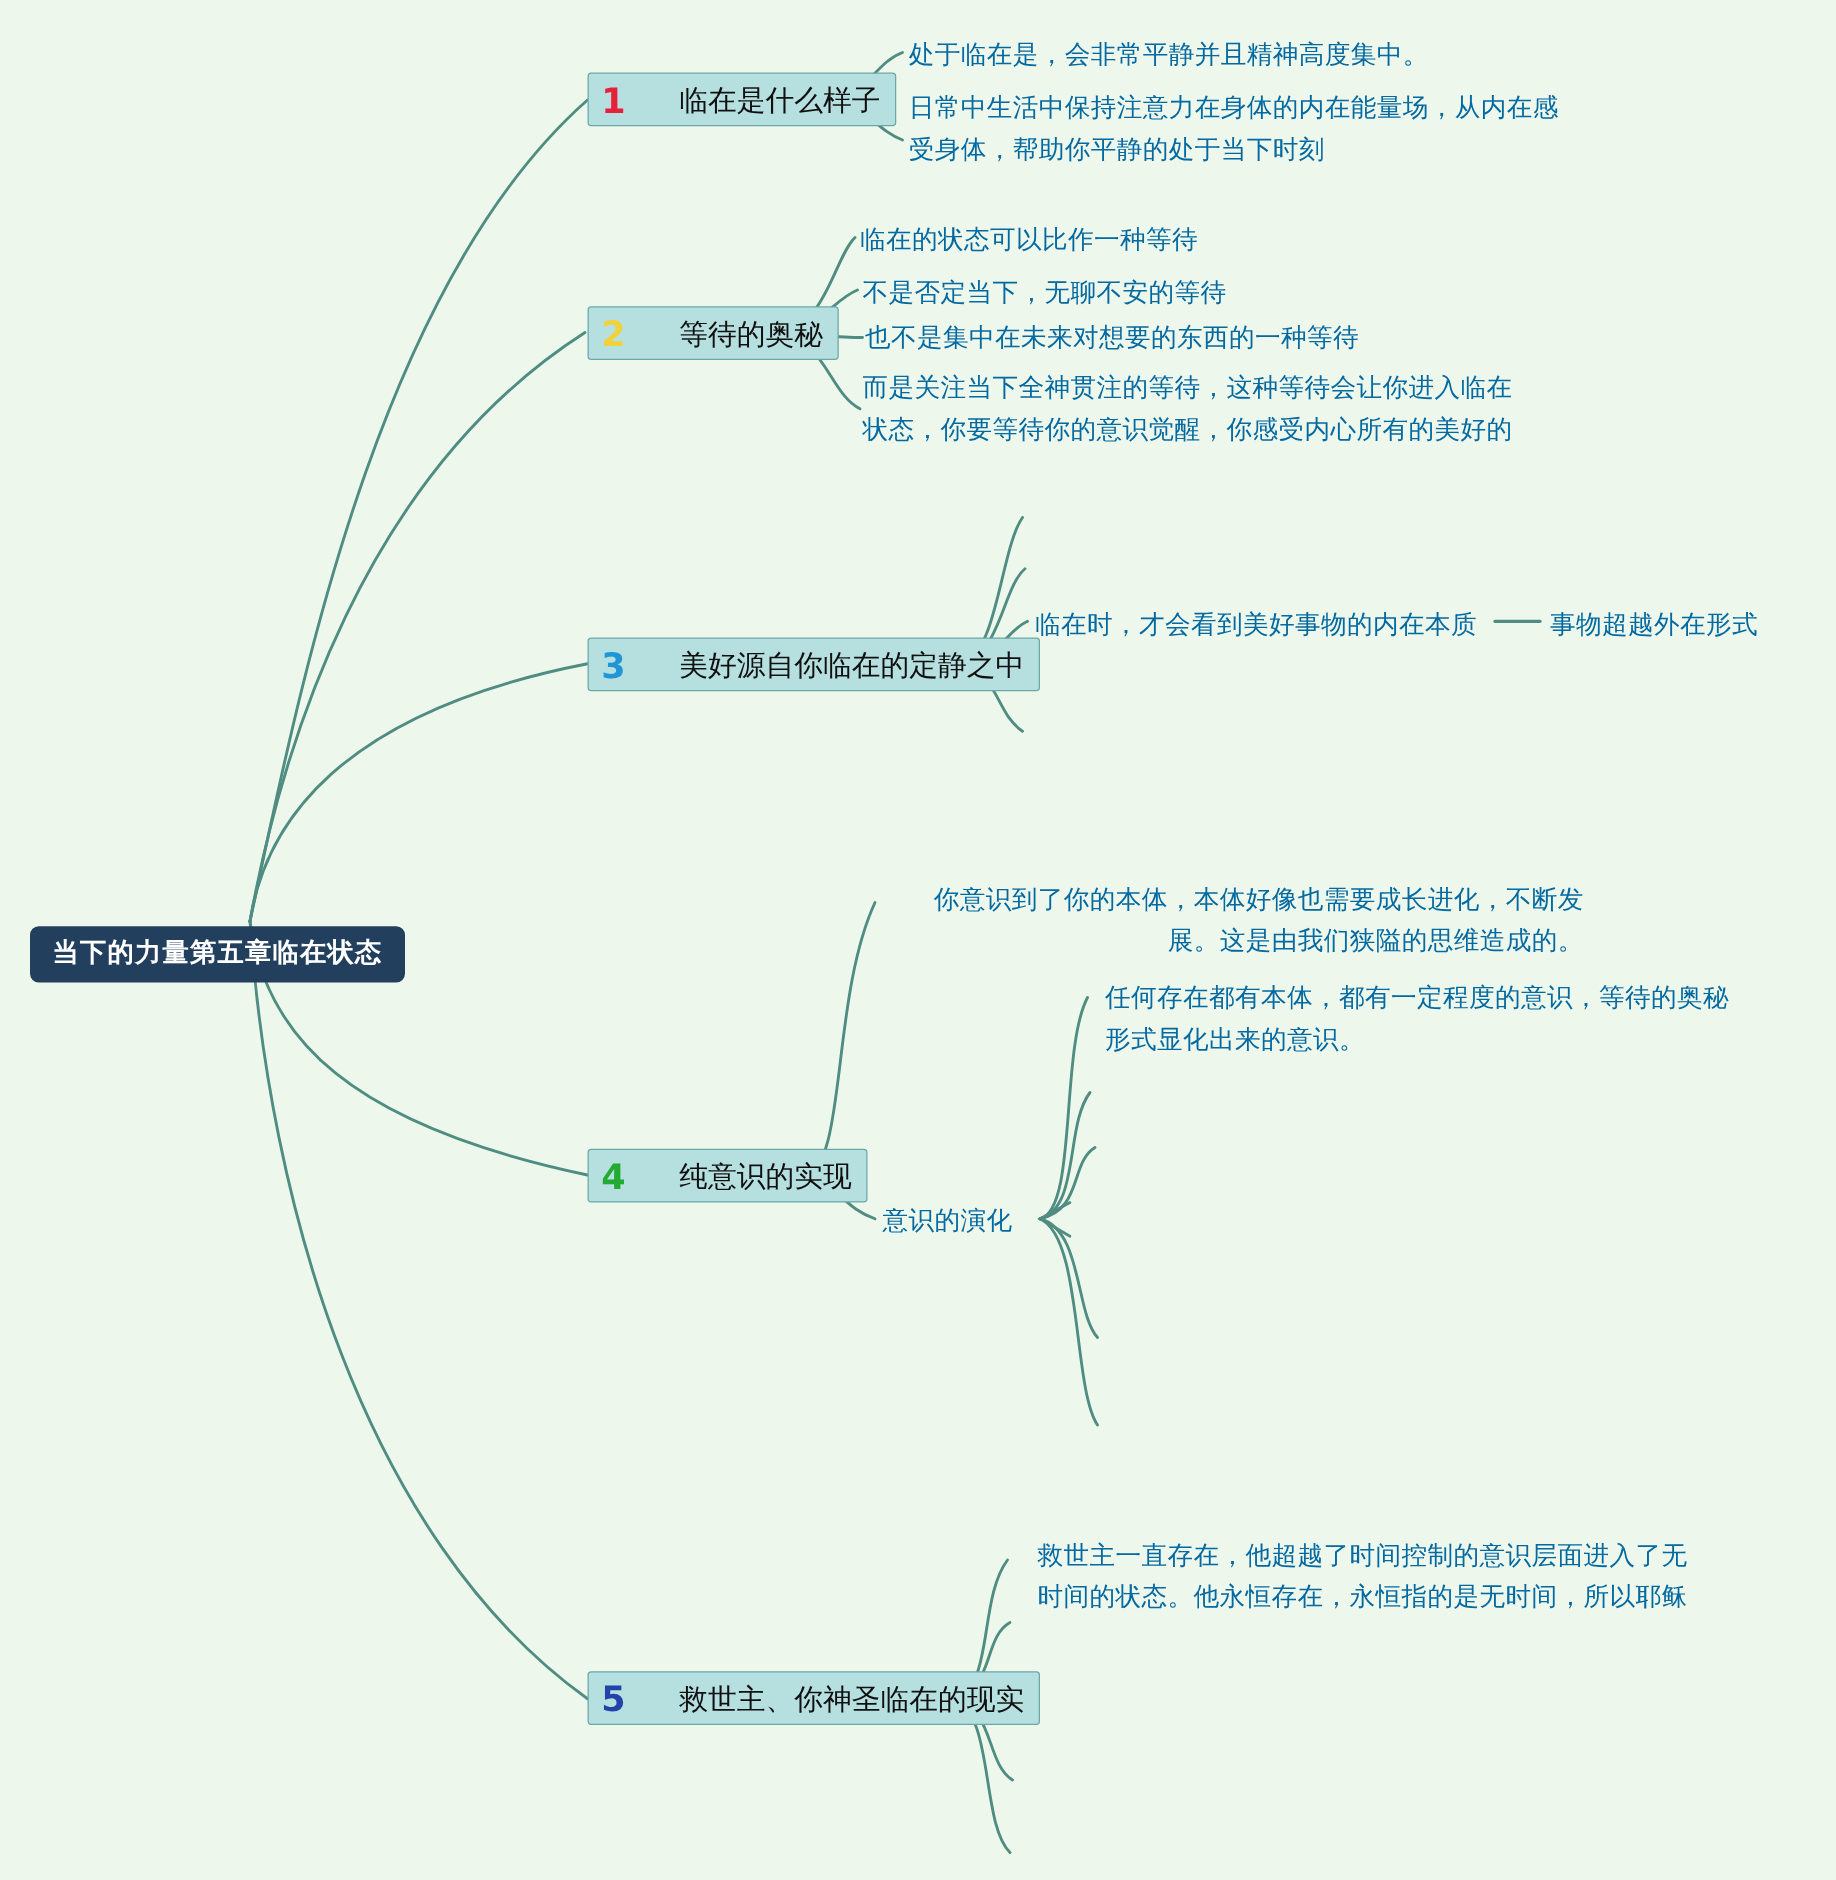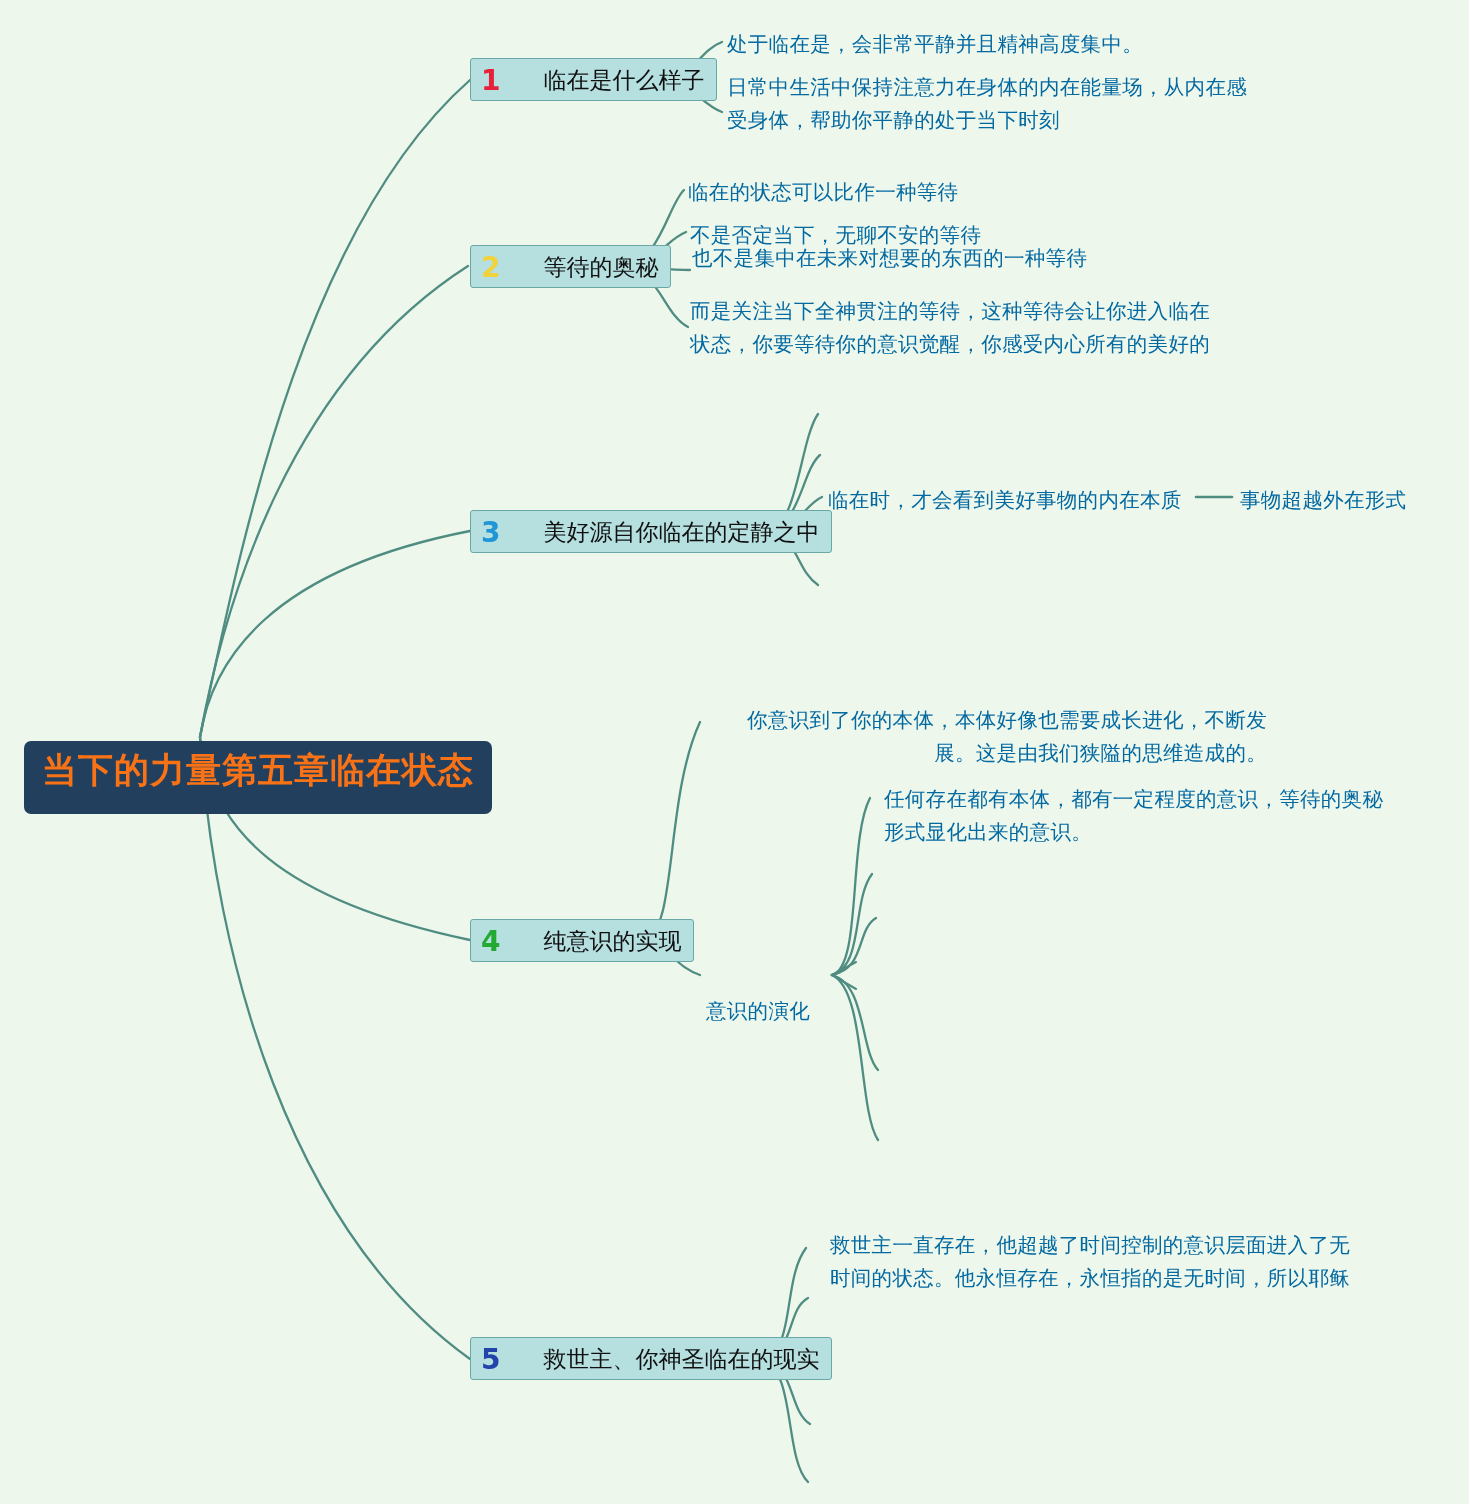--- a/index.html
+++ b/index.html
@@ -24,26 +24,26 @@
     height: 1504px;
     pointer-events: none;
   }
   .node {
     position: absolute;
     white-space: nowrap;
   }
   
   .root {
     background: #233f5e;
-    color: #f97316;
-    font-size: 35px;
+    color: #ffffff;
+    font-size: 21px;
     font-weight: bold;
     letter-spacing: 1px;
     border-radius: 7px;
-    padding: 10px 18px 24px 18px;
+    padding: 10px 18px 12px 18px;
     line-height: 1.1;
   }
   
   .branch-box {
     background: #b6dfe0;
     border: 1.5px solid #6aa8a6;
     border-radius: 3px;
     padding: 6px 12px 7px 10px;
     display: flex;
     align-items: baseline;
@@ -144,38 +144,38 @@
   <div class="leaf" style="left:727px; top:27px; width:560px;">处于临在是，会非常平静并且精神高度集中。</div>
   <div class="leaf" style="left:727px; top:70px; width:560px;">日常中生活中保持注意力在身体的内在能量场，从内在感
 受身体，帮助你平静的处于当下时刻</div>
 
   <div class="node branch-box" style="left: 470px; top: 245px; background: rgb(182, 223, 224); border-color: rgb(106, 168, 166);">
     <span class="branch-num" style="color:#f2d23a;">2</span>
     <span class="branch-label">等待的奥秘</span>
   </div>
   <div class="leaf" style="left:688px; top:175px; width:560px;">临在的状态可以比作一种等待</div>
   <div class="leaf" style="left:690px; top:218px; width:560px;">不是否定当下，无聊不安的等待</div>
-  <div class="leaf" style="left:692px; top:241px; width:600px;">也不是集中在未来对想要的东西的一种等待</div>
+  <div class="leaf" style="left:692px; top:254px; width:600px;">也不是集中在未来对想要的东西的一种等待</div>
   <div class="leaf" style="left:690px; top:295px; width:600px;font-family:Liberation Serif, serif;">而是关注当下全神贯注的等待，这种等待会让你进入临在
 状态，你要等待你的意识觉醒，你感受内心所有的美好的</div>
 
   <div class="node branch-box" style="left: 470px; top: 510px; background: rgb(182, 223, 224); border-color: rgb(106, 168, 166);">
     <span class="branch-num" style="color:#2196d6;">3</span>
     <span class="branch-label">美好源自你临在的定静之中</span>
   </div>
   <div class="leaf" style="left:828px; top:483px; width:400px;">临在时，才会看到美好事物的内在本质</div>
   <div class="leaf" style="left:1240px; top:483px; width:300px;">事物超越外在形式</div>
 
   <div class="node branch-box" style="left: 470px; top: 919px; background: rgb(182, 223, 224); border-color: rgb(106, 168, 166);">
     <span class="branch-num" style="color:#22aa33;">4</span>
     <span class="branch-label">纯意识的实现</span>
   </div>
   <div class="leaf" style="left:707px; top:703px; width:560px;text-align:right;">你意识到了你的本体，本体好像也需要成长进化，不断发
 展。这是由我们狭隘的思维造成的。</div>
-  <div class="leaf" style="left:706px; top:960px; width:200px;margin-top:34px;">意识的演化</div>
+  <div class="leaf" style="left:706px; top:960px; width:200px;">意识的演化</div>
   <div class="leaf sub" style="left:884px; top:782px; width:560px;">任何存在都有本体，都有一定程度的意识，等待的奥秘
 形式显化出来的意识。</div>
 
   <div class="node branch-box" style="left: 470px; top: 1337px; background: rgb(182, 223, 224); border-color: rgb(106, 168, 166);">
     <span class="branch-num" style="color:#2244aa;">5</span>
     <span class="branch-label">救世主、你神圣临在的现实</span>
   </div>
   <div class="leaf" style="left:830px; top:1228px; width:600px;">救世主一直存在，他超越了时间控制的意识层面进入了无
 时间的状态。他永恒存在，永恒指的是无时间，所以耶稣</div>
 

